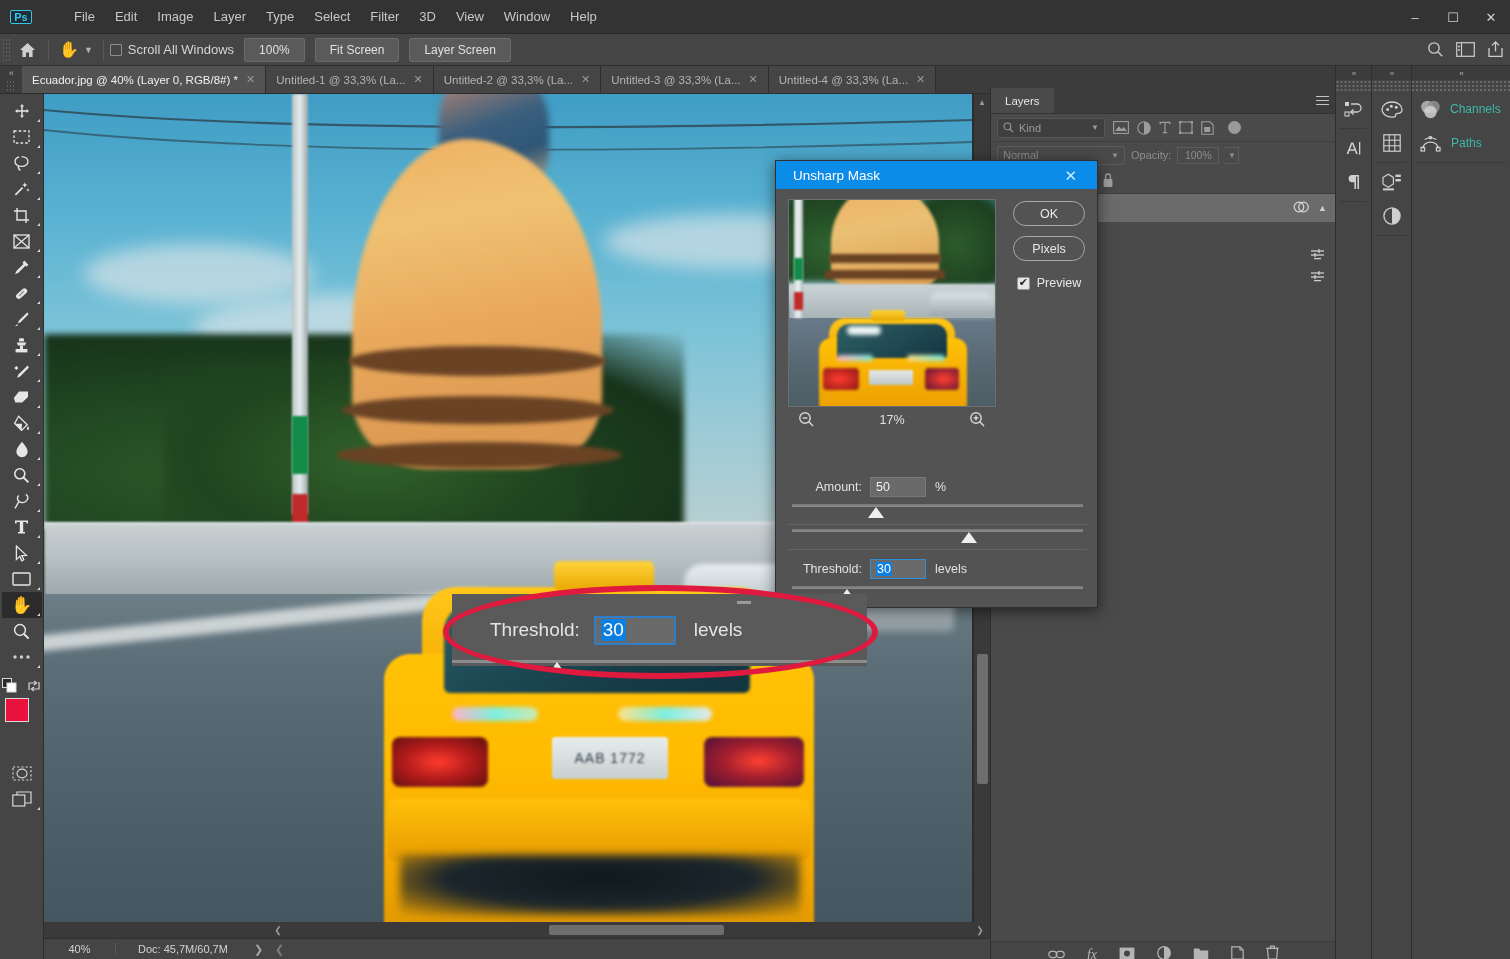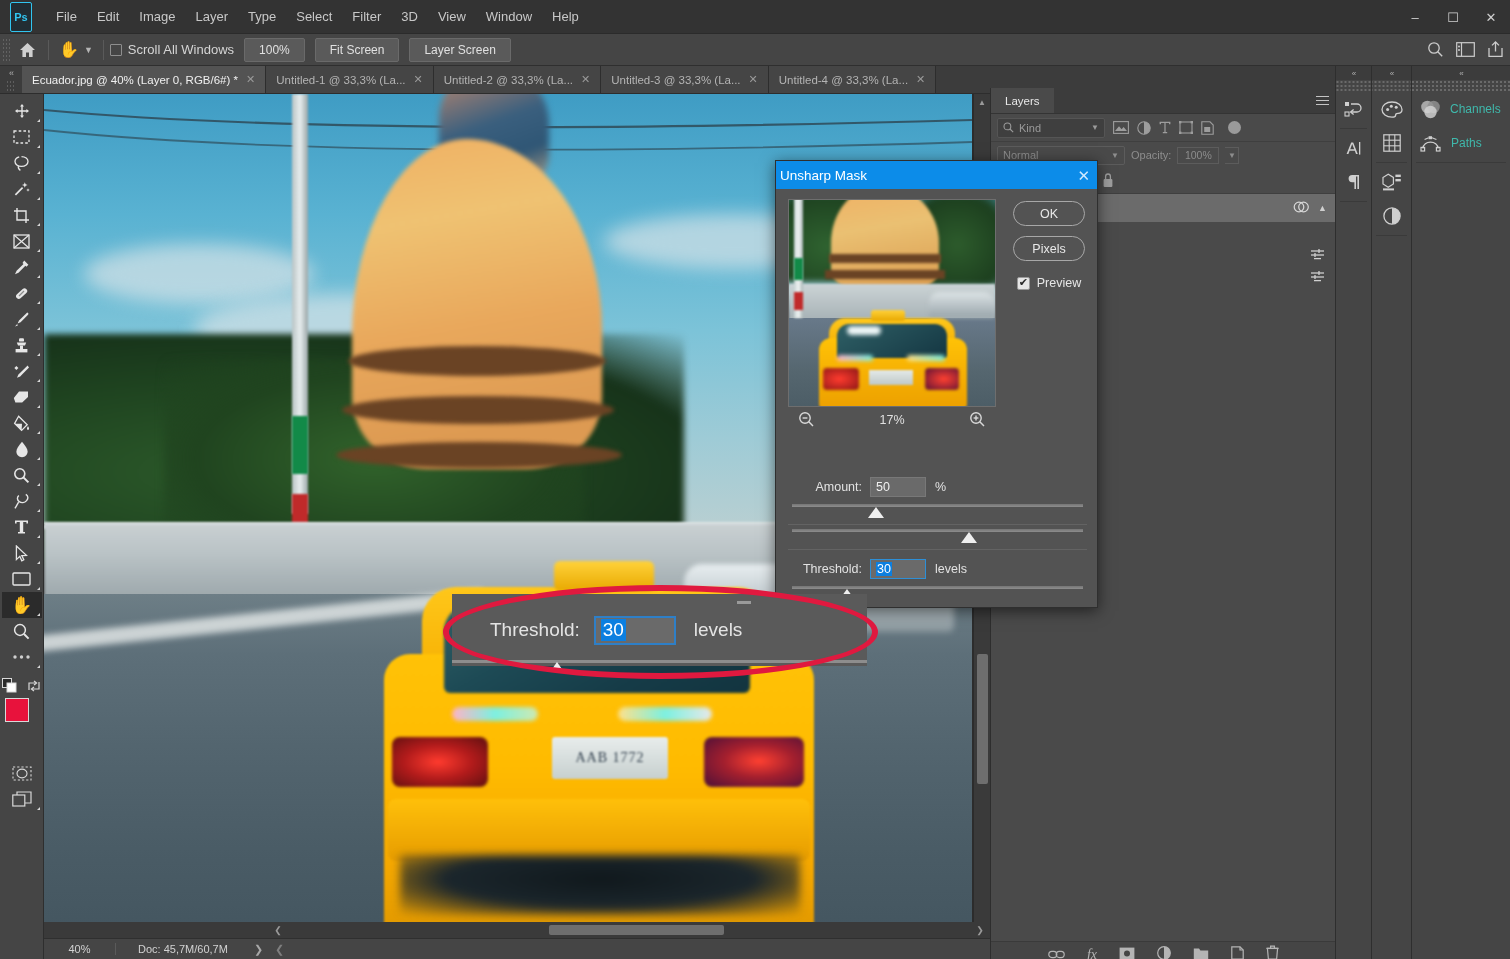--- a/index.html
+++ b/index.html
@@ -12,21 +12,21 @@
   }
   #app { position: relative; width: 1510px; height: 959px; }
 
   
   .menubar {
     position: absolute; left: 0; top: 0; width: 1510px; height: 34px;
     background: #333333; display: flex; align-items: center;
     border-bottom: 1px solid #2b2b2b;
   }
   .ps-logo {
-    width: 22px; height: 30px; margin-left: 10px; margin-right: 14px;
+    width: 22px; height: 14px; margin-left: 10px; margin-right: 32px;
     border: 1px solid #31c5f0; border-radius: 2px; background: #222d33;
     color: #31c5f0; font-size: 11px; font-weight: bold;
     display: flex; align-items: center; justify-content: center;
   }
   .menu-item {
     color: #c8c8c8; font-size: 13px; padding: 4px 10px; cursor: default;
     white-space: nowrap;
   }
   .winctl { position: absolute; right: 0; top: 0; display: flex; height: 34px; }
   .winctl div {
@@ -164,21 +164,21 @@
     background: linear-gradient(180deg,#ffd23a,#e8a800); border-radius: 6px; filter: blur(1.4px); }
   .light-l { position: absolute; left: 48px; top: 178px; width: 96px; height: 50px;
     background: radial-gradient(ellipse at 48% 50%, #ff3b2e 0%, #b21b1b 48%, #5e1010 100%);
     border-radius: 8px; filter: blur(1.6px); }
   .light-r { position: absolute; left: 360px; top: 178px; width: 100px; height: 50px;
     background: radial-gradient(ellipse at 55% 48%, #ff4030 0%, #a31f2e 45%, #4a1038 100%);
     border-radius: 8px; filter: blur(1.6px); }
   .plate { position: absolute; left: 208px; top: 178px; width: 116px; height: 42px;
     background: linear-gradient(180deg,#e8edec,#c7d0cf); border-radius: 3px; filter: blur(0.8px);
     display:flex; align-items:center; justify-content:center; }
-  .plate span { font-family: Liberation Serif, serif; font-size: 14px; color: #2e3c4a;
+  .plate span { font-family: Liberation Sans, sans-serif; font-size: 14px; color: #2e3c4a;
     letter-spacing: 1px; filter: blur(.7px); }
   .bumper { position: absolute; left: 44px; top: 240px; width: 422px; height: 62px;
     background: linear-gradient(180deg,#ffc00a,#e79c00); border-radius: 8px; filter: blur(1.2px); }
   .chrome-l { position: absolute; left: 108px; top: 148px; width: 86px; height: 14px;
     background: linear-gradient(90deg,#ffb3c6,#7df0e0,#cfe9b0); border-radius: 7px; filter: blur(2px); }
   .chrome-r { position: absolute; left: 274px; top: 148px; width: 94px; height: 14px;
     background: linear-gradient(90deg,#ffe08a,#7df0e0,#e8e8e8); border-radius: 7px; filter: blur(2px); }
   .shadow { position: absolute; left: 56px; top: 296px; width: 400px; height: 60px;
     background: radial-gradient(ellipse at 50% 40%, #10181c 0%, #1b262c 55%, rgba(27,38,44,0) 100%);
     filter: blur(4px); }
@@ -262,21 +262,21 @@
     padding-left: 8px; color:#3fb8ab; font-size:12px; }
   .dock-wide-item .di { color:#cfcfcf; display:flex; }
 
   
   .dialog {
     position: absolute; left: 775px; top: 160px; width: 323px; height: 448px;
     background: #535353; box-shadow: 0 3px 14px rgba(0,0,0,.55);
     border: 1px solid #2f2f2f; z-index: 40;
   }
   .dlg-title { height: 28px; background: #0c8ce9; display:flex; align-items:center;
-    padding: 0 4px; color:#ffffff; font-size: 13.5px; }
+    padding: 0 17px; color:#ffffff; font-size: 13.5px; }
   .dlg-close { margin-left:auto; color:#cfe9ff; font-size: 15px; line-height:1; padding: 0 3px; }
   .dlg-body { position:relative; padding: 10px; }
   .dlg-preview { position:absolute; left: 12px; top: 10px; width: 208px; height: 208px;
     border: 1px solid #6e6e6e; overflow:hidden; background:#2c2c2c; }
   .pv-zoomrow { position:absolute; left: 12px; top: 222px; width: 208px;
     display:flex; align-items:center; justify-content: space-between; padding: 0 10px; }
   .pv-zoom-val { color:#e0e0e0; font-size: 12.5px; }
   .zi { color:#d8d8d8; display:flex; }
   .dlg-btn {
     width: 72px; height: 25px; border-radius: 13px; border: 1px solid #a8a8a8;
@@ -402,21 +402,21 @@
       </span>
     </div>
   </div>
 
   <div class="tabbar">
     <div class="tabbar-grip">
       <span class="dblchev">«</span>
       <span class="grip" style="margin:2px 0 0 0;"></span>
     </div>
     <div class="tab active">
-      <span>Ecuador.jpg @ 40% (Layer 0, RGB/6#) *</span>
+      <span>Ecuador.jpg @ 40% (Layer 0, RGB/8#) *</span>
       <span class="x">✕</span>
     </div>
     <div class="tab">
       <span>Untitled-1 @ 33,3% (La...</span>
       <span class="x">✕</span>
     </div>
     <div class="tab">
       <span>Untitled-2 @ 33,3% (La...</span>
       <span class="x">✕</span>
     </div>

